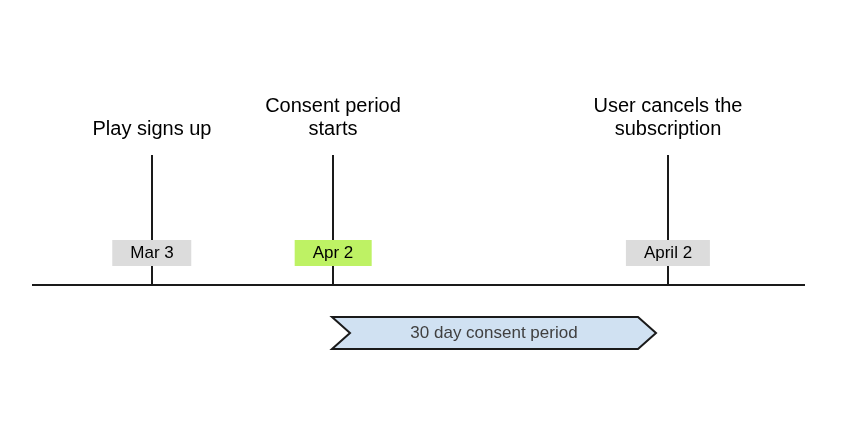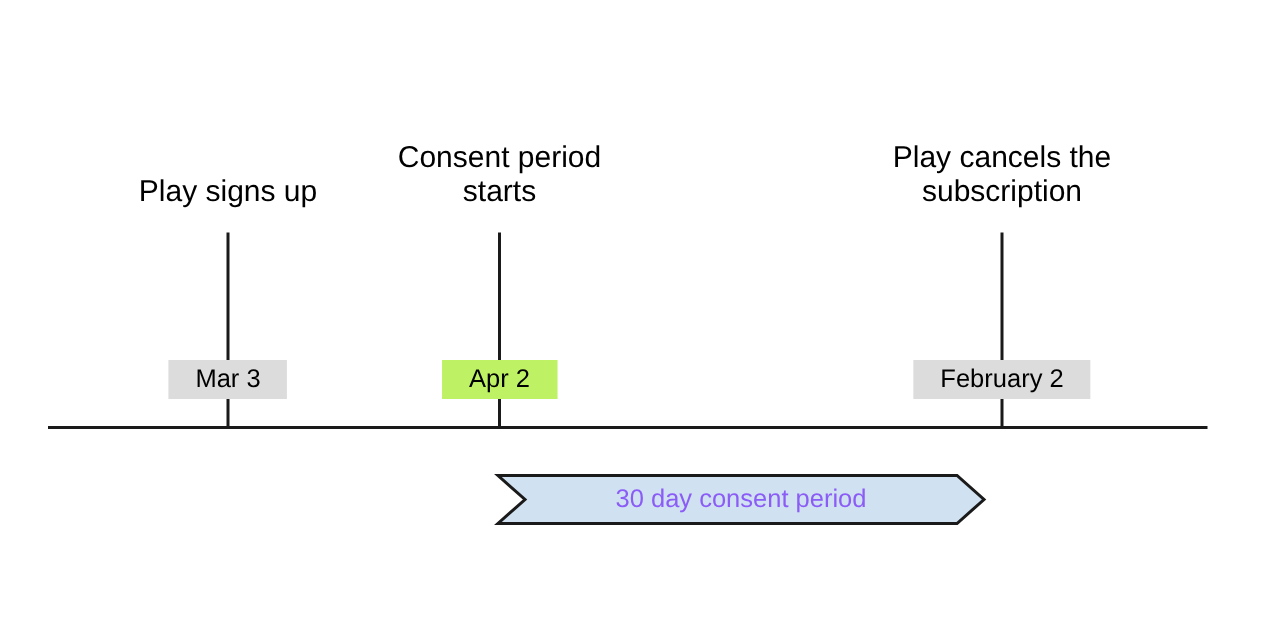--- a/index.html
+++ b/index.html
@@ -86,21 +86,21 @@
   .banner-text {
     position: absolute;
     left: 0;
     top: 0;
     width: 324px;
     height: 32px;
     display: flex;
     align-items: center;
     justify-content: center;
     font-size: 17px;
-    color: #8b5cf6;
+    color: #404040;
     pointer-events: none;
   }
 </style>
 </head>
 <body>
 
 <div id="canvas" style="background: rgb(255, 255, 255);">
 
   <div class="axis-line" style="border-top-color: rgb(26, 26, 26);"></div>
 
@@ -112,23 +112,23 @@
 
   <div class="event" style="left:333px;">
     <div class="tick" style="border-left-color: rgb(26, 26, 26);"></div>
     <div class="event-label">Consent period
 starts</div>
     <div class="date-chip" style="background: #bef264;">Apr 2</div>
   </div>
 
   <div class="event" style="left:668px;">
     <div class="tick" style="border-left-color: rgb(26, 26, 26);"></div>
-    <div class="event-label">Play cancels the
+    <div class="event-label">User cancels the
 subscription</div>
-    <div class="date-chip" style="background: rgb(220, 220, 220);">February 2</div>
+    <div class="date-chip" style="background: rgb(220, 220, 220);">April 2</div>
   </div>
 
   <div class="banner">
     <svg viewBox="0 0 324 32" preserveAspectRatio="none">
       <polygon points="0,0 306,0 324,16 306,32 0,32 18,16" fill="#d0e1f2" stroke="#1a1a1a" stroke-width="2" stroke-linejoin="miter"></polygon>
     </svg>
     <div class="banner-text">30 day consent period</div>
   </div>
 
 </div>

